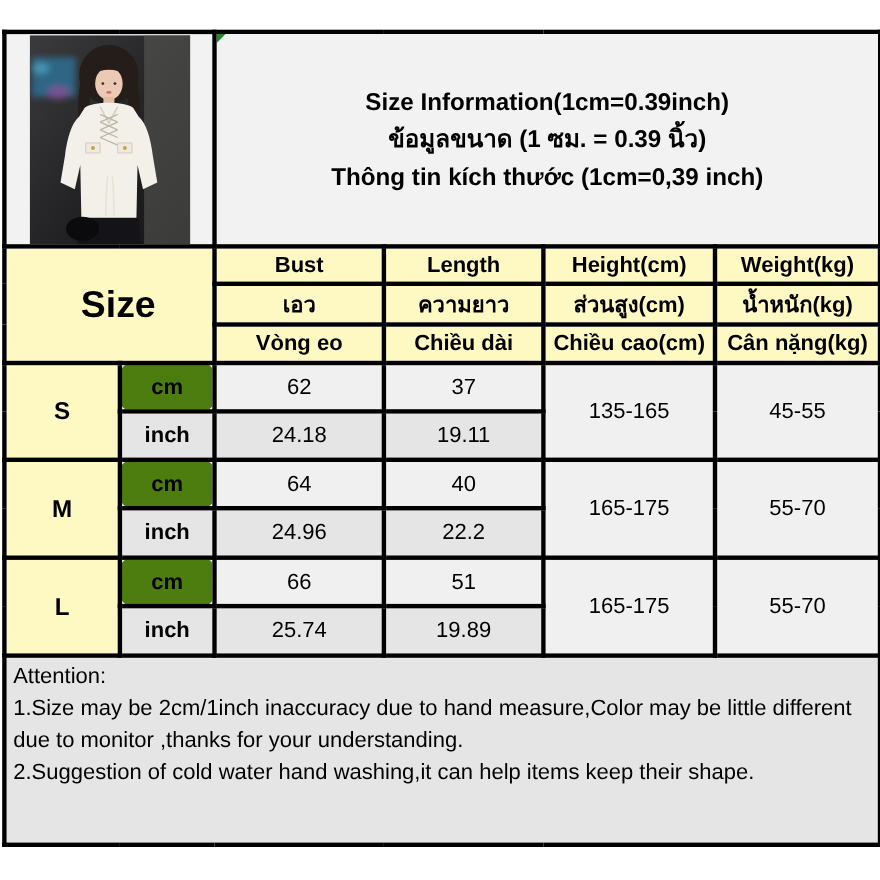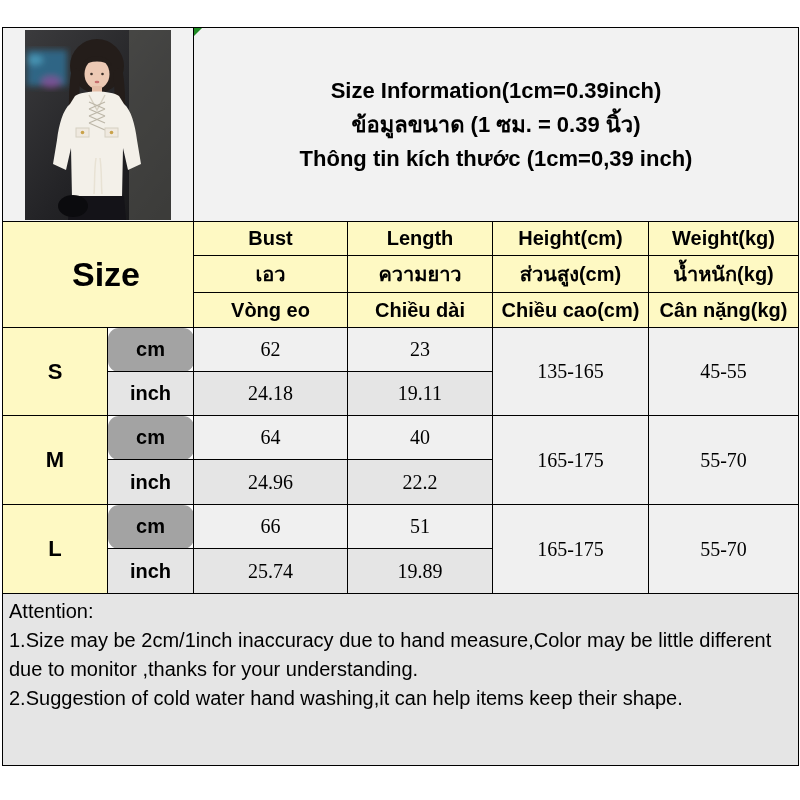--- a/index.html
+++ b/index.html
@@ -6,36 +6,36 @@
   html,body { background:#ffffff; }
   .canvas {
     position:relative; width:800px; height:800px; background:#ffffff;
     font-family:"Liberation Sans","DejaVu Sans",sans-serif; color:#000;
   }
   table.size-table {
     position:absolute; left:2px; top:27px; width:796px;
     border-collapse:collapse; table-layout:fixed;
   }
   td {
-    border:1px solid #000000; text-align:center; vertical-align:middle;
+    border:4px solid #000000; text-align:center; vertical-align:middle;
     padding:0; overflow:hidden; color:#000;
   }
   
   .bg-panel { background:#f2f2f2; }
   .bg-head  { background:#fef9c3; }
-  .bg-unit  { background:#a3a3a3;border-radius:11px; }
+  .bg-unit  { background:#4d7c0f;border-radius:11px; }
   .bg-lt    { background:#f0f0f0; }
   .bg-wh    { background:#e5e5e5; }
   
   .t-title  { font-size:22px; font-weight:bold; line-height:34px; }
   .t-size   { font-size:34px; font-weight:bold;padding-left:16px; }
   .t-head   { font-size:20px; font-weight:bold; }
   .t-sml    { font-size:22px; font-weight:bold; }
   .t-unit   { font-size:20px; font-weight:bold; }
-  .t-val    { font-size:20px; font-weight:normal;font-family:Liberation Serif, serif; }
+  .t-val    { font-size:20px; font-weight:normal; }
   .att-cell { vertical-align:top; text-align:left; padding:3px 8px 0 6px;margin-top:24px; }
   .att-text { font-size:20px; line-height:29px; font-weight:normal; }
   
   .title-cell { position:relative; }
   .corner-tri {
     position:absolute; top:0; left:0; width:0; height:0;
     border-top:8px solid #1f8b24; border-right:8px solid transparent;
   }
   
   .photo-wrap { width:146px; height:190px; margin:1px auto 0 auto; }
@@ -131,21 +131,21 @@
       <td class="bg-head t-head">Vòng eo</td>
       <td class="bg-head t-head">Chiều dài</td>
       <td class="bg-head t-head">Chiều cao(cm)</td>
       <td class="bg-head t-head">Cân nặng(kg)</td>
     </tr>
 
     <tr style="height:44px">
       <td rowspan="2" class="bg-head t-sml">S</td>
       <td class="bg-unit t-unit">cm</td>
       <td class="bg-lt t-val">62</td>
-      <td class="bg-lt t-val">23</td>
+      <td class="bg-lt t-val">37</td>
       <td rowspan="2" class="bg-lt t-val">135-165</td>
       <td rowspan="2" class="bg-lt t-val">45-55</td>
     </tr>
     <tr style="height:44px">
       <td class="bg-wh t-unit">inch</td>
       <td class="bg-wh t-val">24.18</td>
       <td class="bg-wh t-val">19.11</td>
     </tr>
 
     <tr style="height:44px">

